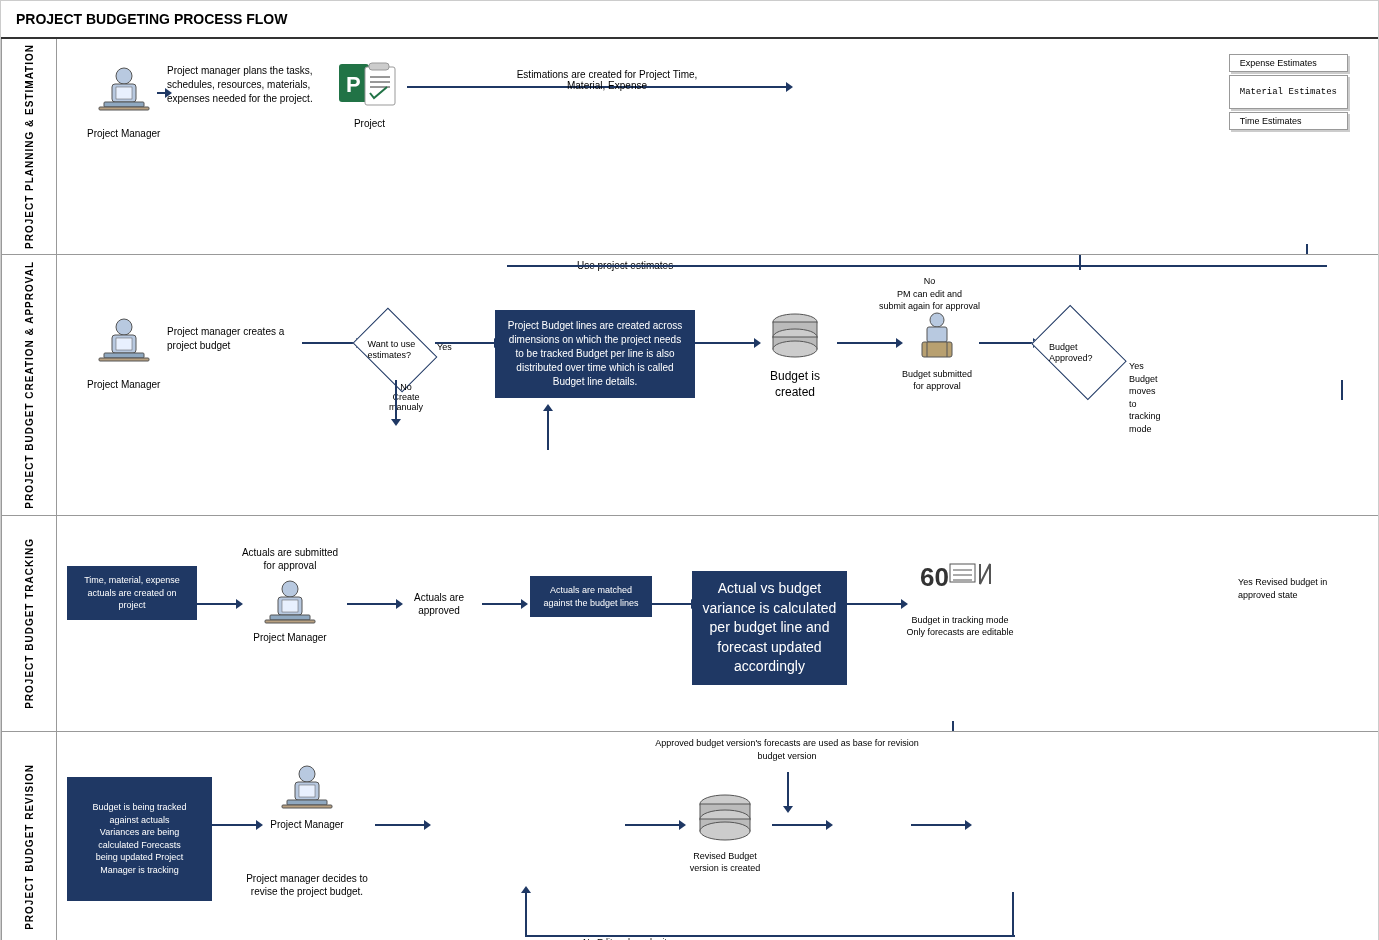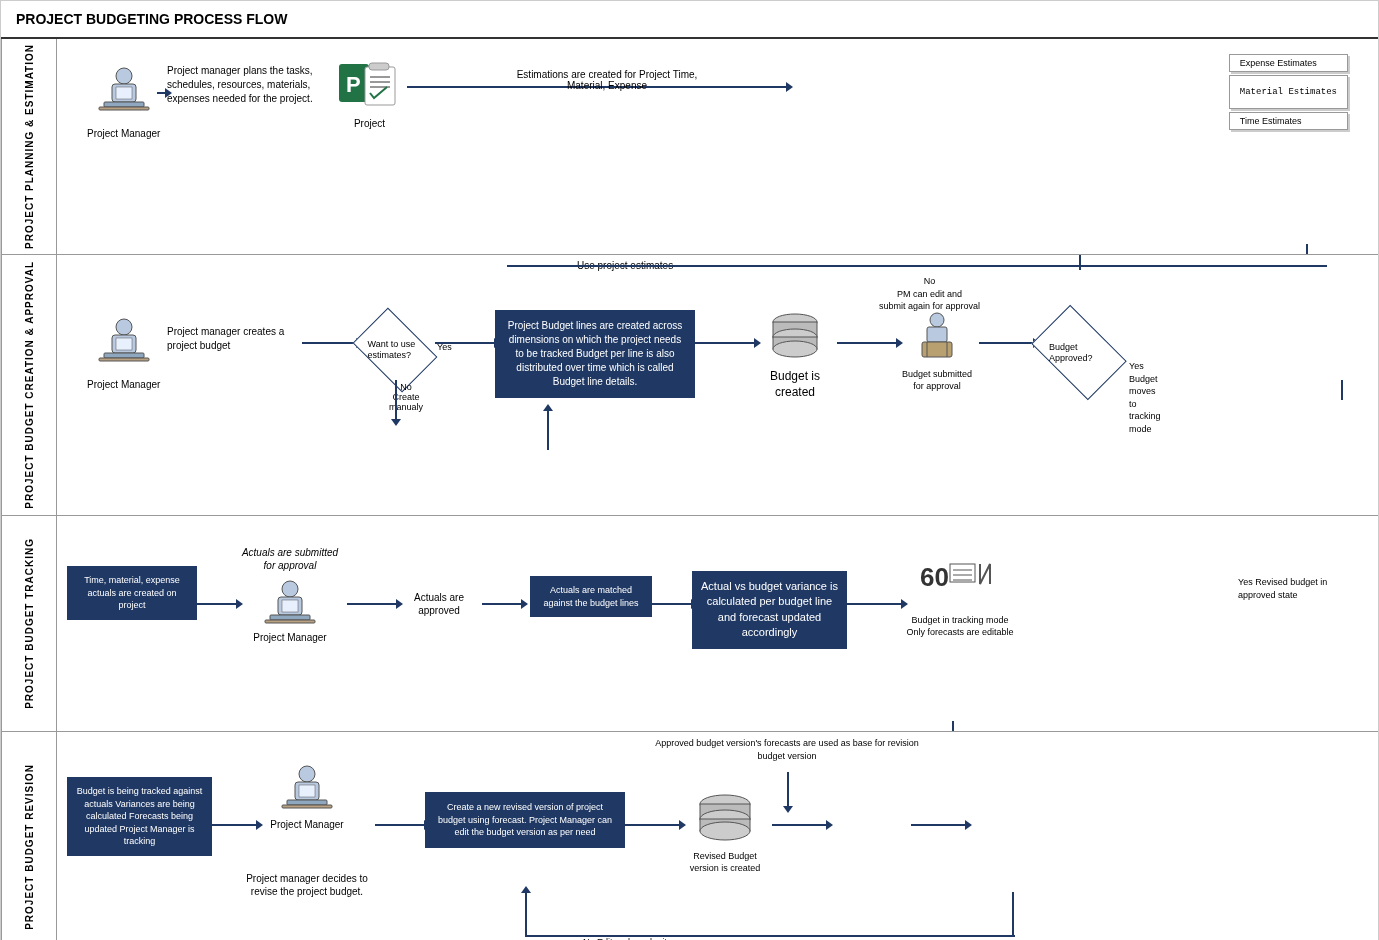--- a/index.html
+++ b/index.html
@@ -323,21 +323,21 @@
       </div>
       <div class="lane-content" style="position:relative; min-height:215px;">
 
         <div class="flow-element" style="left:10px; top:50px; width:130px;">
           <div class="process-box" style="font-size:9px; line-height:1.4; padding:7px;">Time, material, expense actuals are created on project</div>
         </div>
 
         <div class="flow-element arrow arrow-h arrowhead-right" style="left:140px; top:87px; width:40px;"></div>
 
         <div class="flow-element" style="left:183px; top:30px; text-align:center; width:100px;">
-          <div style="font-size:10px; margin-bottom:5px; line-height:1.3;font-style:italic;">Actuals are submitted for approval</div>
+          <div style="font-size:10px; margin-bottom:5px; line-height:1.3;">Actuals are submitted for approval</div>
           <svg width="60" height="55" viewBox="0 0 60 55" style="margin:0 auto; display:block;">
             <ellipse cx="30" cy="12" rx="8" ry="8" fill="#B8C9E0" stroke="#555" stroke-width="1"></ellipse>
             <rect x="18" y="20" width="24" height="18" rx="3" fill="#B8C9E0" stroke="#555" stroke-width="1"></rect>
             <rect x="10" y="38" width="40" height="5" rx="1" fill="#8FA8C0" stroke="#555" stroke-width="1"></rect>
             <rect x="5" y="43" width="50" height="3" rx="1" fill="#B8A080" stroke="#555" stroke-width="1"></rect>
             <rect x="22" y="23" width="16" height="12" fill="#e8f0fe" stroke="#555" stroke-width="0.5"></rect>
           </svg>
           <div style="font-size:10px;">Project Manager</div>
         </div>
 
@@ -349,21 +349,21 @@
 
         <div class="flow-element arrow arrow-h arrowhead-right" style="left:425px; top:87px; width:40px;"></div>
 
         <div class="flow-element" style="left:465px; top:60px; width:130px;padding-left:8px;">
           <div class="process-box" style="font-size:9px; line-height:1.4; padding:7px;">Actuals are matched against the budget lines</div>
         </div>
 
         <div class="flow-element arrow arrow-h arrowhead-right" style="left:595px; top:87px; width:40px;"></div>
 
         <div class="flow-element" style="left:635px; top:55px; width:155px;">
-          <div class="process-box" style="font-size:11px; line-height:1.4; padding:7px;">Actual vs budget variance is calculated per budget line and forecast updated accordingly</div>
+          <div class="process-box" style="font-size:14px; line-height:1.4; padding:7px;">Actual vs budget variance is calculated per budget line and forecast updated accordingly</div>
         </div>
 
         <div class="flow-element arrow arrow-h arrowhead-right" style="left:790px; top:87px; width:55px;"></div>
 
         <div class="flow-element" style="left:848px; top:40px; text-align:center; width:110px;">
           <svg width="90" height="55" viewBox="0 0 90 55">
 
             <text x="5" y="30" font-size="26" font-weight="bold" fill="#333" font-family="Arial">60</text>
             <rect x="35" y="8" width="25" height="18" fill="none" stroke="#555" stroke-width="1"></rect>
             <line x1="38" y1="14" x2="57" y2="14" stroke="#555" stroke-width="1"></line>
@@ -384,21 +384,21 @@
       </div>
     </div>
 
     <div class="swim-lane" style="min-height:230px; border-bottom:none;">
       <div class="lane-label-container">
         <div class="lane-label">PROJECT BUDGET REVISION</div>
       </div>
       <div class="lane-content" style="position:relative; min-height:230px;">
 
         <div class="flow-element" style="left:10px; top:45px; width:145px;">
-          <div class="process-box" style="font-size:9px; line-height:1.4; padding:7px;">Budget is being tracked against actuals
+          <div class="process-box" style="font-size:9px; line-height:1.4; padding:23px;">Budget is being tracked against actuals
 Variances are being calculated
 Forecasts being updated
 Project Manager is tracking</div>
         </div>
 
         <div class="flow-element arrow arrow-h arrowhead-right" style="left:155px; top:92px; width:45px;"></div>
 
         <div class="flow-element" style="left:200px; top:30px; text-align:center; width:100px;">
           <svg width="60" height="55" viewBox="0 0 60 55" style="margin:0 auto; display:block;">
             <ellipse cx="30" cy="12" rx="8" ry="8" fill="#B8C9E0" stroke="#555" stroke-width="1"></ellipse>
@@ -411,24 +411,20 @@
         </div>
 
         <div class="flow-element" style="left:185px; top:140px; width:130px; text-align:center; font-size:10px; line-height:1.3;">Project manager decides to revise the project budget.</div>
 
         <div class="flow-element arrow arrow-h arrowhead-right" style="left:318px; top:92px; width:50px;"></div>
 
         <div class="flow-element" style="left:590px; top:5px; font-size:9px; text-align:center; width:280px; line-height:1.4;">Approved budget version's forecasts are used as base for revision budget version</div>
 
         <div class="flow-element arrow arrow-v arrowhead-down" style="left:730px; top:40px; height:35px;"></div>
 
-        <div class="flow-element" style="left:368px; top:60px; width:200px;">
-          <div class="process-box" style="font-size:9px; line-height:1.4; padding:8px;">Create a new revised version of project budget using forecast.
-Project Manager can edit the budget version as per need</div>
-        </div>
 
         <div class="flow-element arrow arrow-h arrowhead-right" style="left:568px; top:92px; width:55px;"></div>
 
         <div class="flow-element" style="left:623px; top:60px; text-align:center; width:90px;">
           <svg width="70" height="55" viewBox="0 0 70 55">
             <ellipse cx="35" cy="12" rx="25" ry="9" fill="#ccc" stroke="#555" stroke-width="1"></ellipse>
             <rect x="10" y="12" width="50" height="15" fill="#bbb" stroke="#555" stroke-width="1"></rect>
             <ellipse cx="35" cy="27" rx="25" ry="9" fill="#ccc" stroke="#555" stroke-width="1"></ellipse>
             <rect x="10" y="27" width="50" height="12" fill="#bbb" stroke="#555" stroke-width="1"></rect>
             <ellipse cx="35" cy="39" rx="25" ry="9" fill="#ccc" stroke="#555" stroke-width="1"></ellipse>

